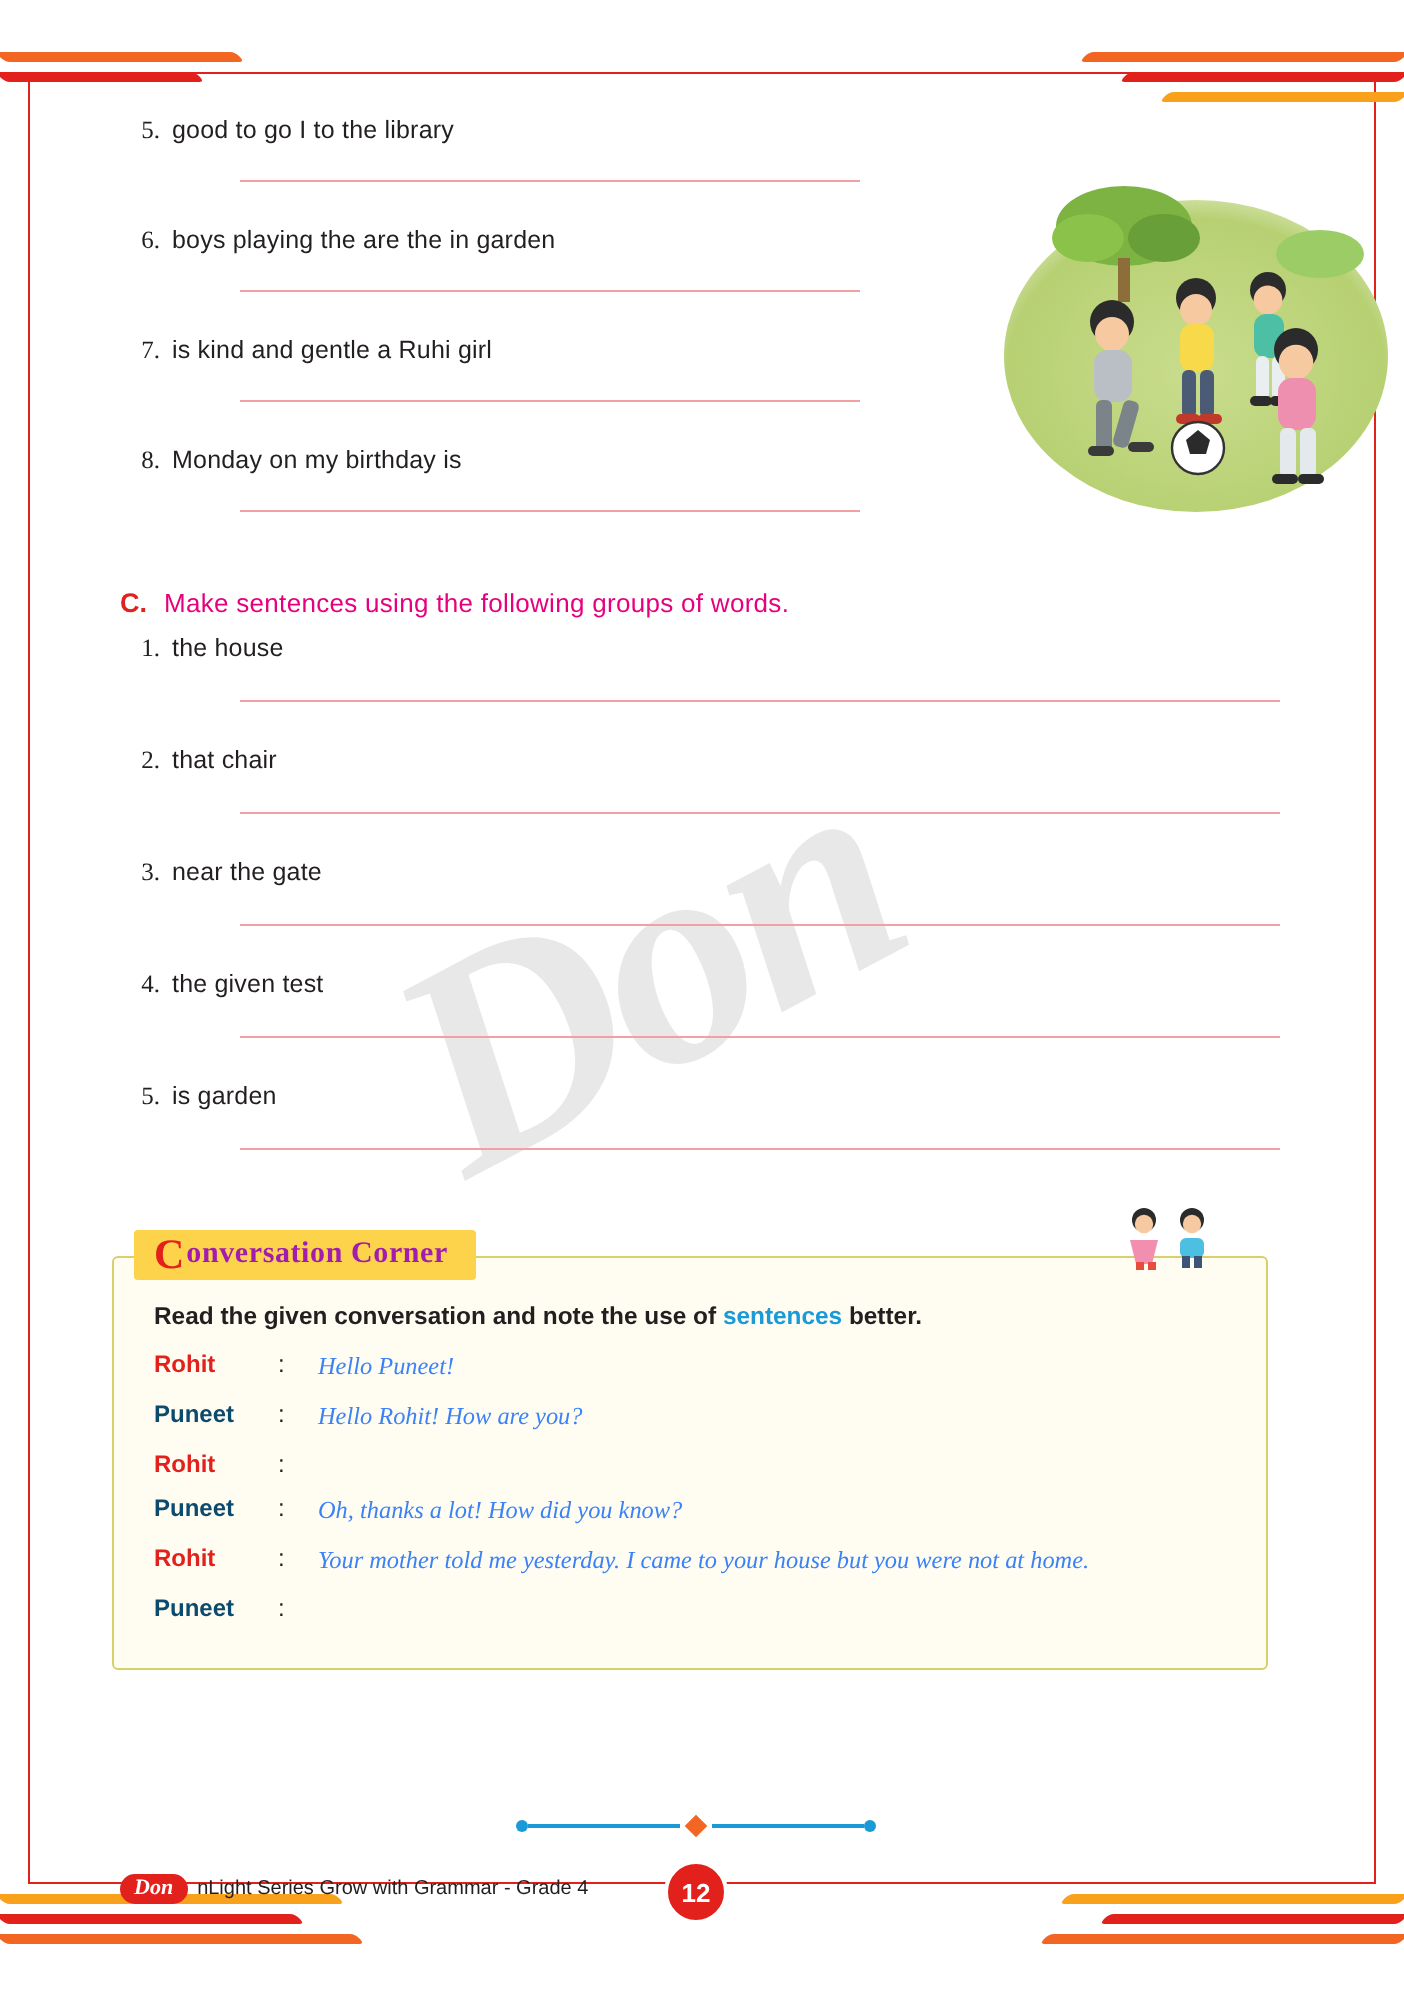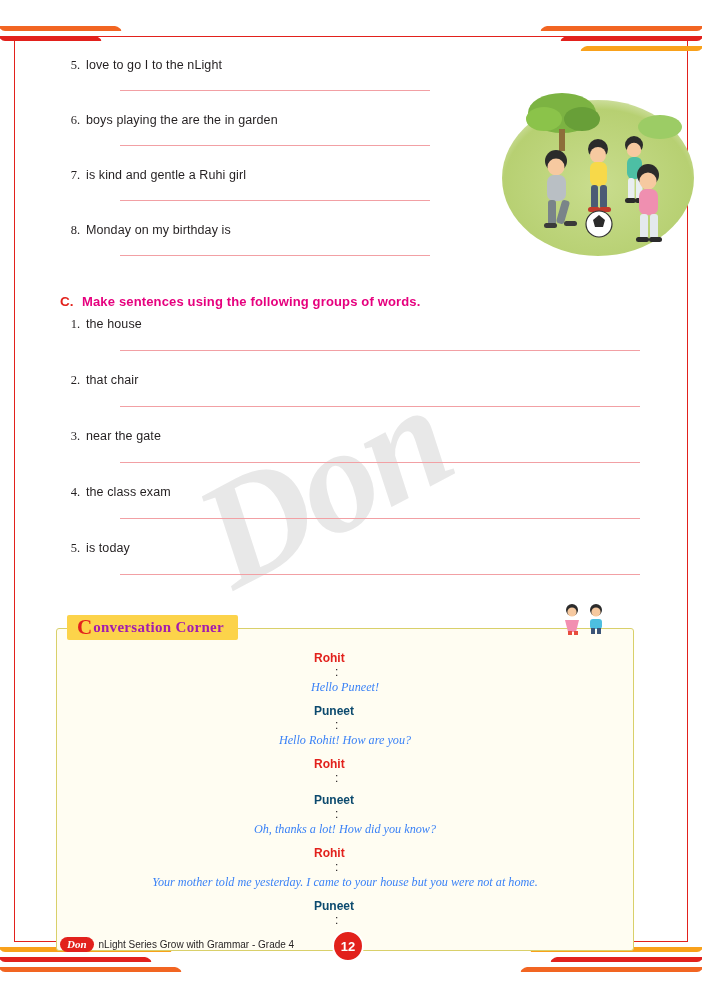--- a/index.html
+++ b/index.html
@@ -103,21 +103,21 @@
   
   .sec-head {
     display: flex; align-items: baseline;
     margin-top: 16px; margin-bottom: 8px;
   }
   .sec-letter {
     color: #e2211c; font-weight: bold; font-size: 13.5px;
     width: 22px;
   }
   .sec-title {
-    color: #e6007e; font-weight: bold; font-size: 13px;
+    color: #e6007e; font-weight: normal; font-size: 13px;
     letter-spacing:.15px;
   }
 
   .block-c .qrow { height: 56px; }
   .block-c .rule { width: 520px; margin-left: 60px; margin-top: 18px; }
 
   
   .cc-wrap {
     position: absolute; left: 56px; top: 628px;
     width: 578px;
@@ -148,21 +148,21 @@
     color: #a21caf; font-weight: bold;
     font-family: "Liberation Serif", serif;
     font-size: 15px; letter-spacing:.3px;
   }
   .cc-kids { position:absolute; right:18px; top:-28px; width:60px; height:34px; }
   .cc-instr {
     font-size: 12.2px; font-weight: bold; color:#231f20;
     margin-bottom: 10px;
   }
   .cc-instr .hl { color:#1a9ad7; }
-  .cc-row { display:flex; margin-bottom: 8.5px; align-items:center;flex-direction:column; }
+  .cc-row { display:flex; margin-bottom: 8.5px; align-items:flex-start; }
   .cc-name { width: 62px; font-weight:bold; font-size:12px; }
   .cc-name.rohit { color:#e2211c; }
   .cc-name.puneet { color:#0c4a6e; }
   .cc-colon { width: 20px; font-size:12px; color:#231f20; }
   .cc-text {
     font-style: italic; font-size:12.2px; color:#3b82f6;
     font-family: "Liberation Serif", serif;
     max-width: 430px; line-height: 1.35;
   }
 
@@ -226,21 +226,21 @@
 
 <div class="watermark">Don</div>
 
 <div class="page">
 
   <div class="block-b">
 
     <div class="qrow">
       <div class="qline">
         <div class="qnum">5.</div>
-        <div class="qtext">love to go I to the nLight</div>
+        <div class="qtext">good to go I to the library</div>
       </div>
       <div class="rule short"></div>
     </div>
 
     <div class="qrow">
       <div class="qline">
         <div class="qnum">6.</div>
         <div class="qtext">boys playing the are the in garden</div>
       </div>
       <div class="rule short"></div>
@@ -286,28 +286,28 @@
     <div class="qrow">
       <div class="qline">
         <div class="qnum">3.</div>
         <div class="qtext">near the gate</div>
       </div>
       <div class="rule"></div>
     </div>
     <div class="qrow">
       <div class="qline">
         <div class="qnum">4.</div>
-        <div class="qtext">the class exam</div>
+        <div class="qtext">the given test</div>
       </div>
       <div class="rule"></div>
     </div>
     <div class="qrow">
       <div class="qline">
         <div class="qnum">5.</div>
-        <div class="qtext">is today</div>
+        <div class="qtext">is garden</div>
       </div>
       <div class="rule"></div>
     </div>
   </div>
 
   <div class="illus">
     <svg viewBox="0 0 196 175" width="196" height="175" aria-hidden="true">
       <defs>
         <radialGradient id="grass" cx="50%" cy="55%" r="70%">
           <stop offset="0%" stop-color="#c9dd8e"></stop>
@@ -389,20 +389,23 @@
         <g>
           <circle cx="41" cy="9" r="6" fill="#2b2b2b"></circle>
           <circle cx="41" cy="11" r="4.6" fill="#f6c9a0"></circle>
           <rect x="35" y="18" width="12" height="10" rx="3" fill="#4dbfe0"></rect>
           <rect x="36" y="27" width="4" height="6" fill="#3b5478"></rect>
           <rect x="42" y="27" width="4" height="6" fill="#3b5478"></rect>
         </g>
       </svg>
     </div>
 
+    <div class="cc-instr">
+      <span>Read the given conversation and note the use of </span><span class="hl">sentences</span><span> better.</span>
+    </div>
 
     <div class="cc-row">
       <div class="cc-name rohit">Rohit</div>
       <div class="cc-colon">:</div>
       <div class="cc-text">Hello Puneet!</div>
     </div>
     <div class="cc-row">
       <div class="cc-name puneet">Puneet</div>
       <div class="cc-colon">:</div>
       <div class="cc-text">Hello Rohit! How are you?</div>

